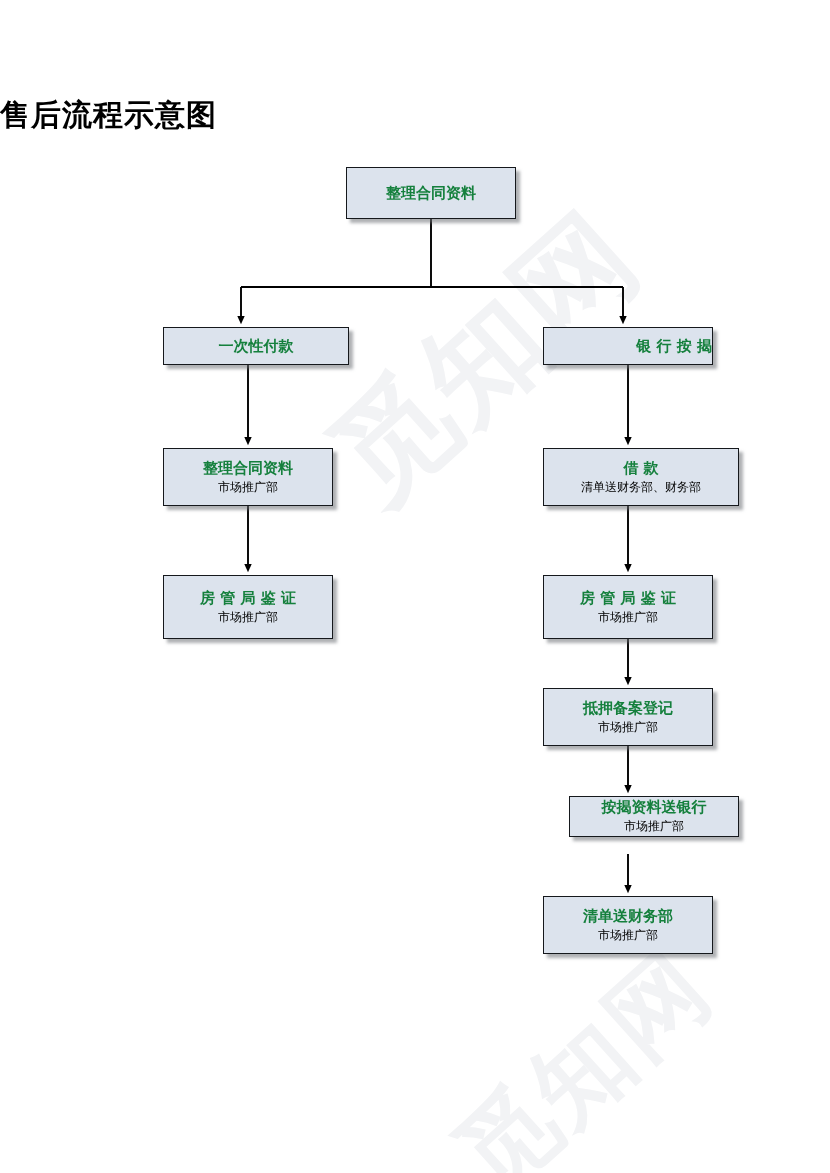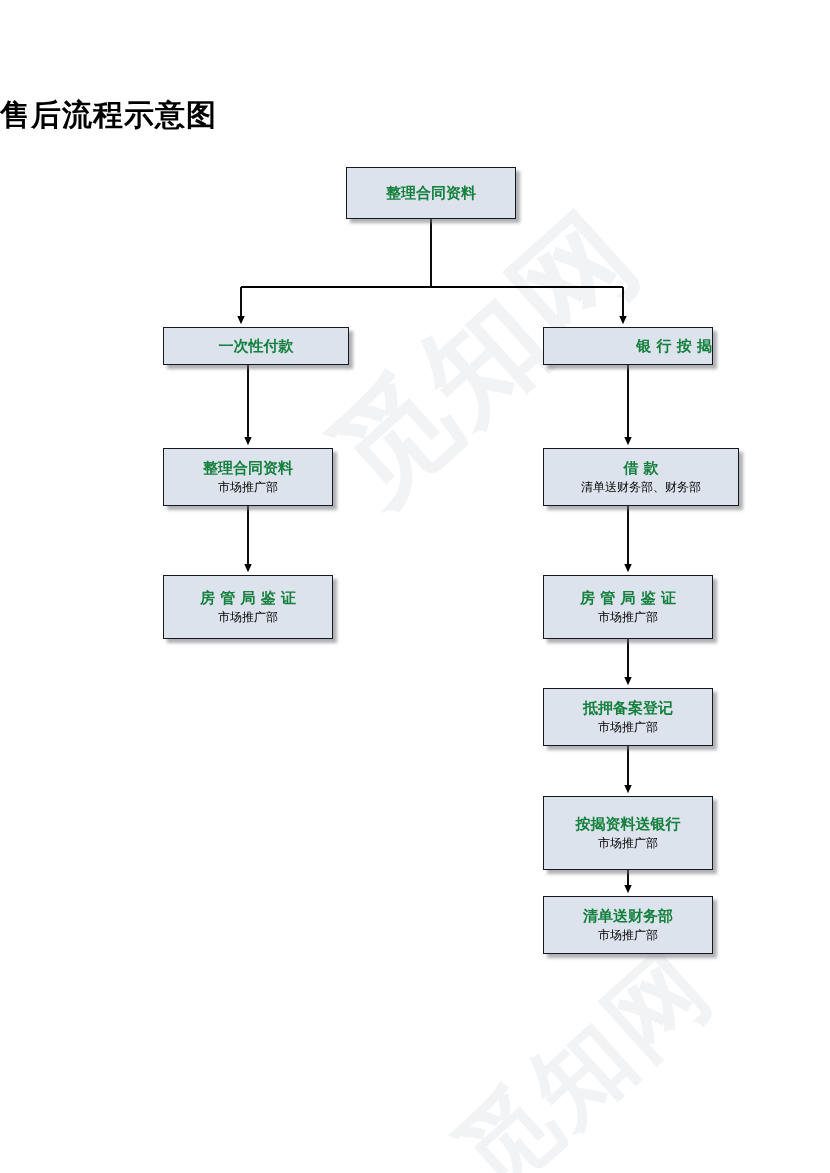--- a/index.html
+++ b/index.html
@@ -171,21 +171,21 @@
 <div class="node" style="left:543px; top:575px; width:170px; height:64px;">
   <div class="n-title">房 管 局 鉴 证</div>
   <div class="n-sub">市场推广部</div>
 </div>
 
 <div class="node" style="left:543px; top:688px; width:170px; height:58px;text-align:center;">
   <div class="n-title">抵押备案登记</div>
   <div class="n-sub">市场推广部</div>
 </div>
 
-<div class="node" style="left:543px; top:796px; width:170px; height:74px;">
+<div class="node" style="left:569px; top:796px; width:170px; height:41px;">
   <div class="n-title">按揭资料送银行</div>
   <div class="n-sub">市场推广部</div>
 </div>
 
 <div class="node" style="left:543px; top:896px; width:170px; height:58px;">
   <div class="n-title">清单送财务部</div>
   <div class="n-sub">市场推广部</div>
 </div>
 
 </body></html>

